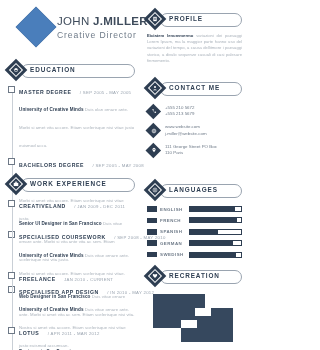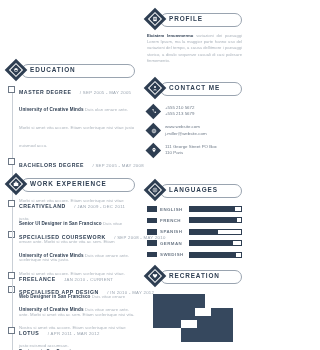--- a/index.html
+++ b/index.html
@@ -130,20 +130,29 @@
   .rec-n1{left:48px;top:14px;width:16px;height:8px;}
   .rec-n2{left:34px;top:26px;width:16px;height:8px;}
 </style>
 </head>
 <body>
 
 <div class="page">
 
   <div class="col-left">
 
+    <div class="name-block">
+      <div class="diamond"></div>
+      <div class="name-text">
+        <div class="name-line1">
+          <span class="first">JOHN </span><span class="last">J.MILLER</span>
+        </div>
+        <div class="name-line2">Creative Director</div>
+      </div>
+    </div>
 
     <div style="position:absolute;left:8px;top:62px;width:127px;">
       <div class="sec">
         <div class="sec-pill"></div>
         <div class="sec-badge">
           <div class="sec-badge-inner">
             <svg width="6" height="6" viewBox="0 0 10 10">
                 <path d="M5 1.6 L9 3.6 L5 5.6 L1 3.6 Z" fill="#fff"></path>
                 <path d="M2.6 4.6 V7 Q5 8.4 7.4 7 V4.6" fill="none" stroke="#fff" stroke-width="0.9"></path>
               </svg>

